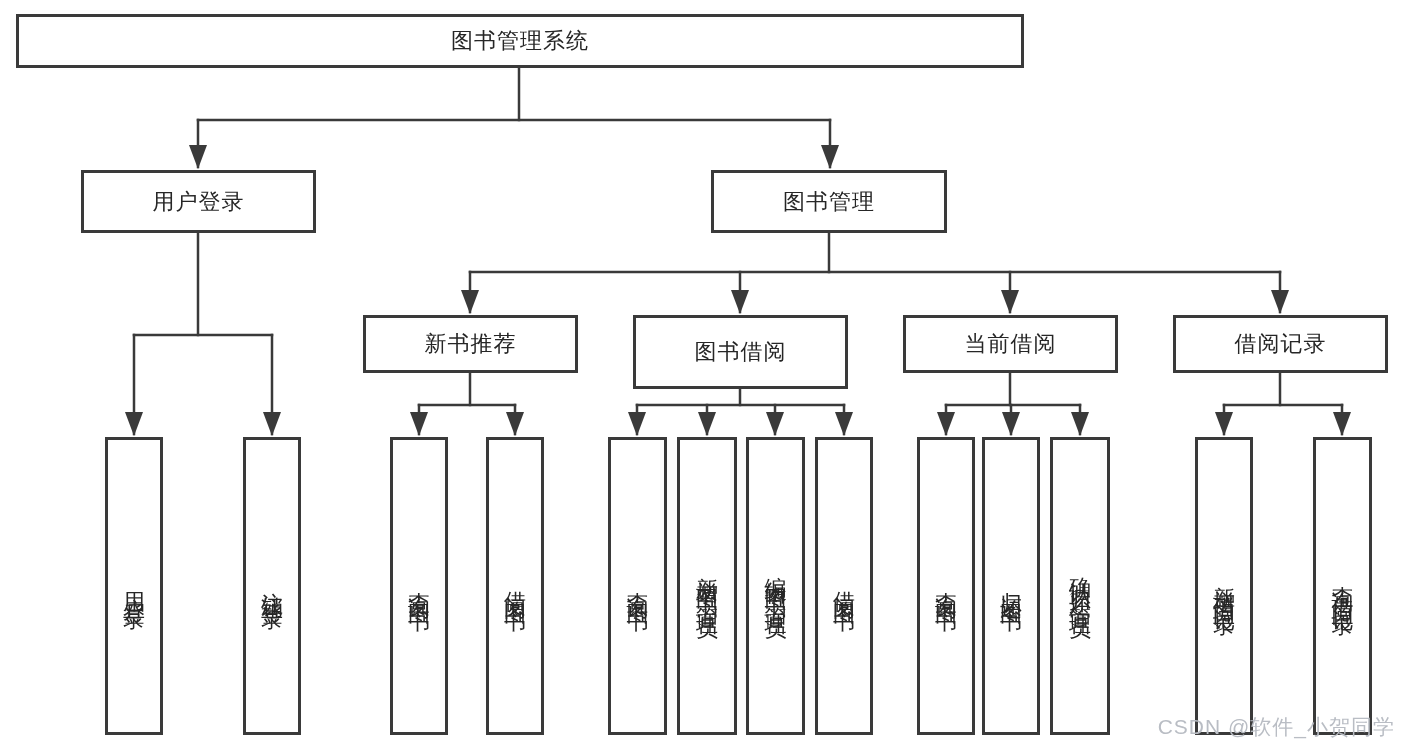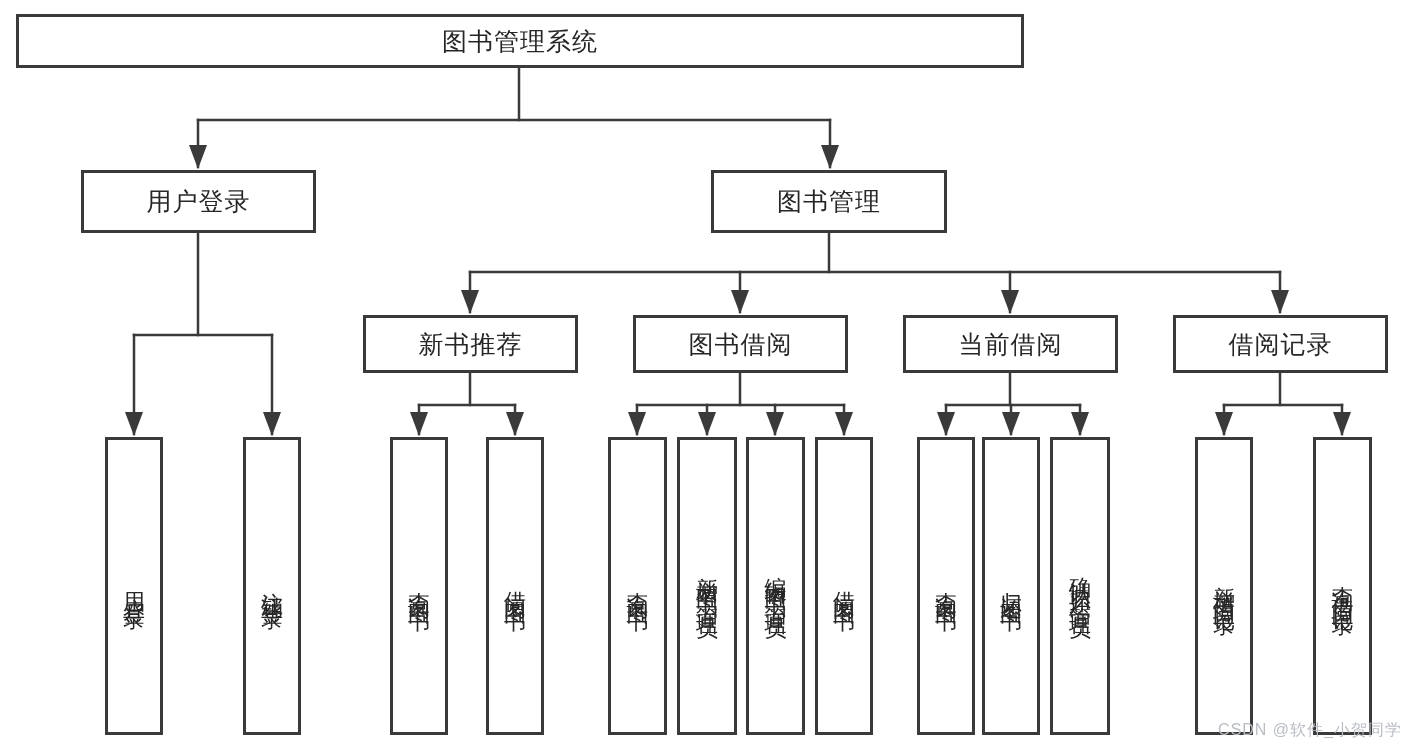--- a/index.html
+++ b/index.html
@@ -23,39 +23,39 @@
     position:absolute;
     box-sizing:border-box;
     border:3px solid var(--box-border);
     background:var(--box-bg);
     color:var(--text);
     display:flex;
     align-items:center;
     justify-content:center;
   }
   .hbox .label{
-    font-size:25px;
+    font-size:22px;
     letter-spacing:1px;
     line-height:1;
     white-space:nowrap;
   }
   .vbox{justify-content:center;}
   .vbox .vtext{
     writing-mode:vertical-rl;
     text-orientation:mixed;
     font-size:22px;
     letter-spacing:6px;
     line-height:1;
     max-height:284px;
   }
   .watermark{
     position:absolute;
-    right:3px;
+    right:10px;
     bottom:6px;
-    font-size:16px;
+    font-size:21px;
     color:var(--watermark);
     letter-spacing:1px;
     z-index:10;
     white-space:nowrap;
   }
 </style>
 </head>
 <body>
 
 <div class="canvas">
@@ -117,21 +117,21 @@
   <div class="node hbox" style="left:81px;top:170px;width:235px;height:63px">
     <span class="label">用户登录</span>
   </div>
   <div class="node hbox" style="left:363px;top:315px;width:215px;height:58px">
     <span class="label">新书推荐</span>
   </div>
 
   <div class="node hbox" style="left:711px;top:170px;width:236px;height:63px">
     <span class="label">图书管理</span>
   </div>
-  <div class="node hbox" style="left:633px;top:315px;width:215px;height:58px">
+  <div class="node hbox" style="left:633px;top:315px;width:215px;height:74px">
     <span class="label">图书借阅</span>
   </div>
   <div class="node hbox" style="left:1173px;top:315px;width:215px;height:58px">
     <span class="label">借阅记录</span>
   </div>
   <div class="node hbox" style="left:903px;top:315px;width:215px;height:58px">
     <span class="label">当前借阅</span>
   </div>
 
   <div class="node vbox" style="left:105px;top:437px;width:58px;height:298px">

